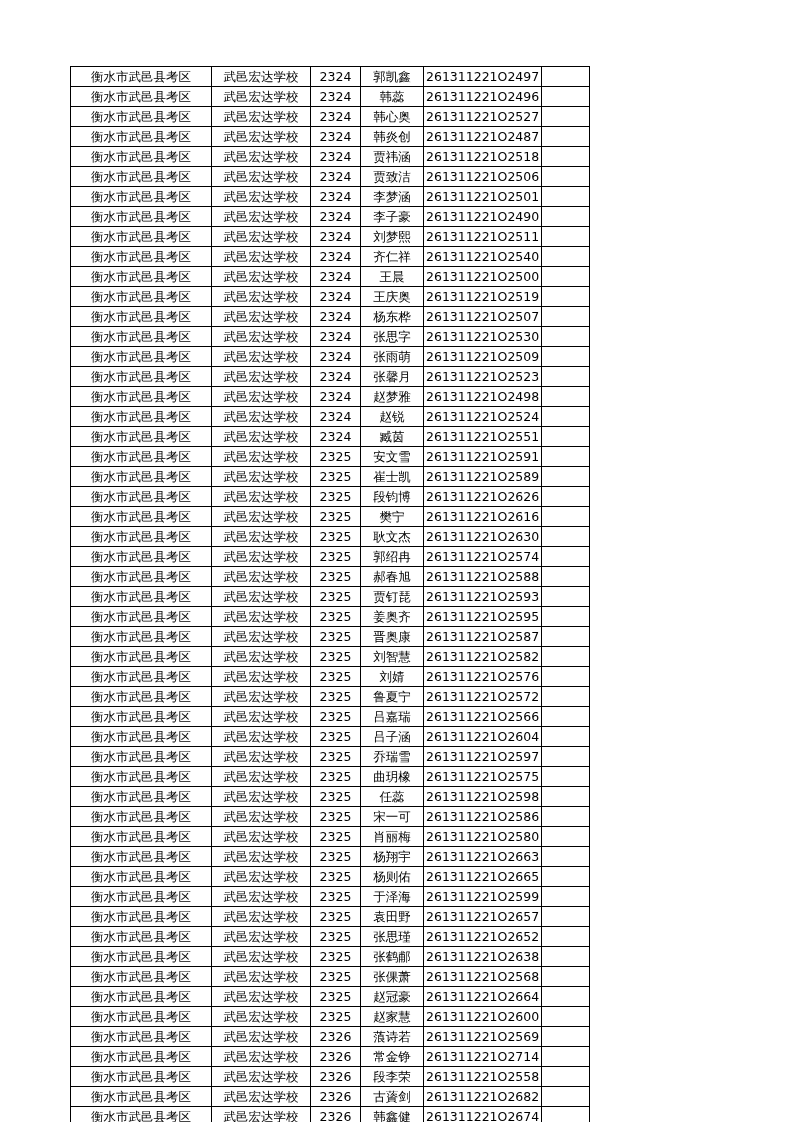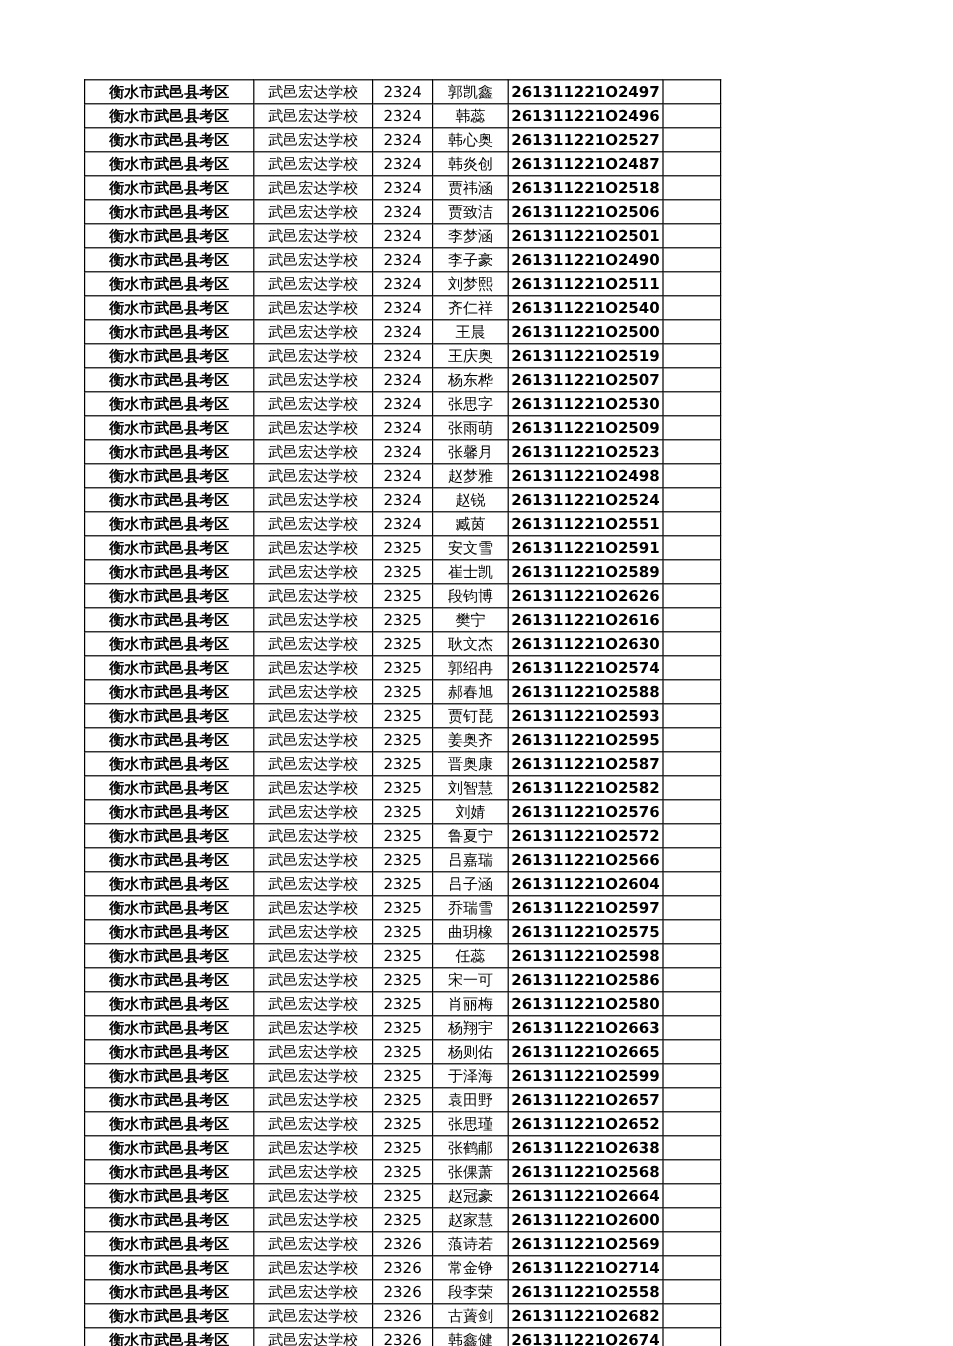--- a/index.html
+++ b/index.html
@@ -32,25 +32,25 @@
     border: 1px solid #000000;
     height: 19px;
     line-height: 18px;
     padding: 0 2px;
     font-size: 12.5px;
     text-align: center;
     white-space: nowrap;
     overflow: hidden;
     font-family: "DejaVu Sans", "Liberation Sans", sans-serif;
   }
-  td.c-region { width: 136px; font-weight: bold; }
+  td.c-region { width: 136px; }
   td.c-school { width: 94px; }
   td.c-room   { width: 45px; }
   td.c-name   { width: 58px; }
-  td.c-id     { width: 110px; font-weight: bold; }
+  td.c-id     { width: 110px; }
   td.c-blank  { width: 43px; }
 </style>
 </head>
 <body>
 
 <div class="page">
   <div class="table-wrap">
     <table class="roster">
       <tbody>
           <tr>

